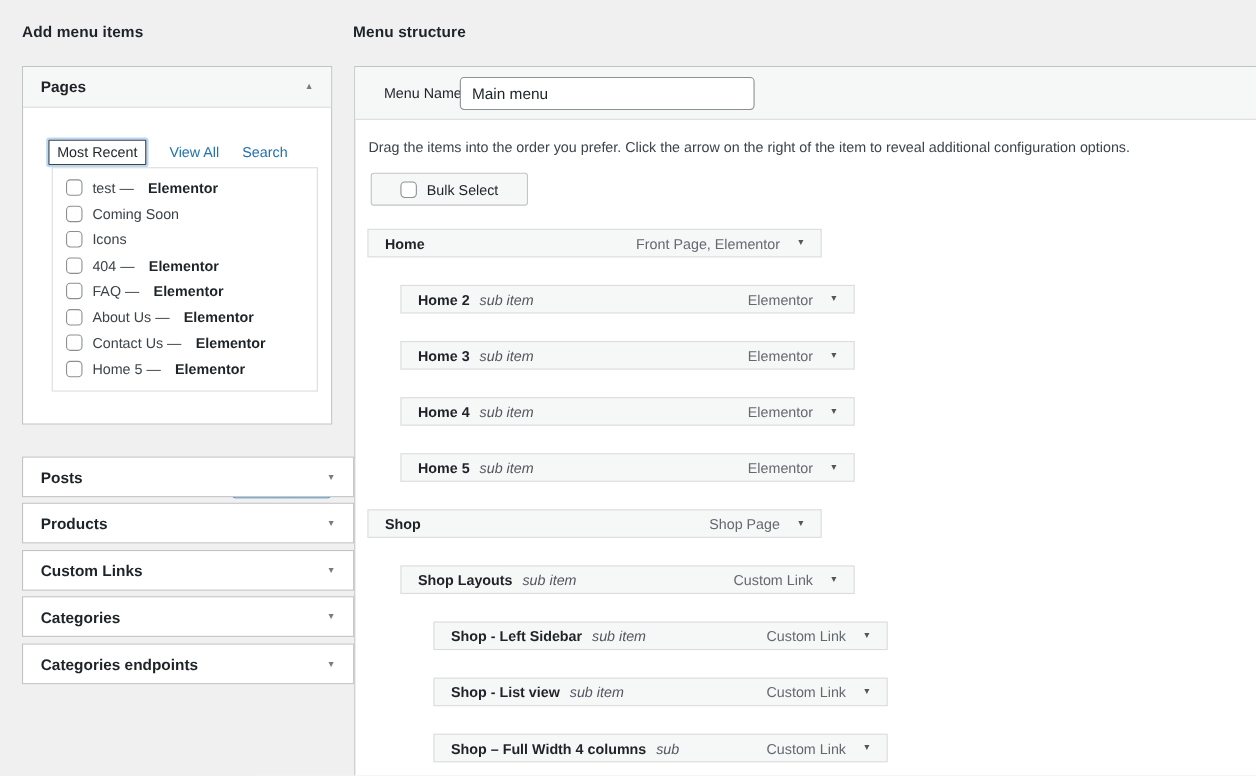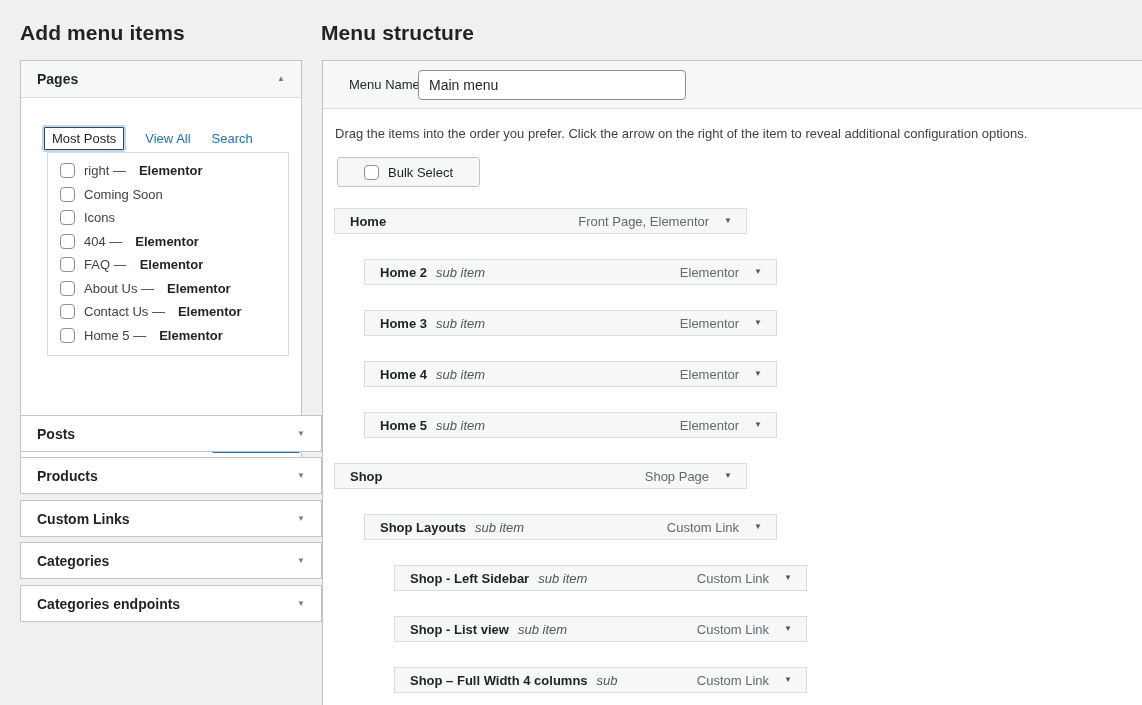--- a/index.html
+++ b/index.html
@@ -1,25 +1,25 @@
 <!DOCTYPE html>
 <html><head>
 <meta charset="utf-8">
 <style>
   * { margin:0; padding:0; box-sizing:border-box; }
   html,body { background:#f0f0f1; }
   body { font-family:"Liberation Sans","DejaVu Sans",sans-serif; color:#3c434a; }
   .screen { position:relative; width:1142px; height:705px; background:#f0f0f1; overflow:hidden; }
 
-  .heading { position:absolute; top:21px; font-size:21px; font-weight:700; color:#1d2327; letter-spacing:.1px; }
+  .heading { position:absolute; top:21px; font-size:14px; font-weight:700; color:#1d2327; letter-spacing:.1px; }
   .heading.left { left:20px; }
   .heading.main { left:321px; }
 
   
-  .pages-box { position:absolute; left:20px; top:60px; width:282px; height:433px; background:#fff; border:1px solid #c3c4c7; }
+  .pages-box { position:absolute; left:20px; top:60px; width:282px; height:326px; background:#fff; border:1px solid #c3c4c7; }
   .acc-header { height:37px; background:#f6f7f7; border-bottom:1px solid #dcdcde; display:flex; align-items:center; justify-content:space-between; padding:0 16px; cursor:pointer; }
   .acc-title { font-size:14px; font-weight:700; color:#1d2327; }
   .acc-arrow { font-size:8px; color:#787c82; line-height:1; }
 
   .tabs { position:absolute; left:23px; top:66px; display:flex; align-items:center; font-size:13px; }
   .tab-current { color:#1d2327; background:#fff; border:1px solid #3c434a; box-shadow:0 0 0 2px #bcd7f0; border-radius:1px; padding:3px 7px; }
   .tab-link { color:#2271b1; text-decoration:none; margin-left:21px; }
 
   .list-box { position:absolute; left:26px; top:91px; width:242px; height:204px; border:1px solid #dcdcde; background:#fff; overflow:hidden; padding-top:6px; }
   .list-item { display:flex; align-items:center; gap:9px; height:23.5px; padding-left:12px; font-size:13px; color:#3c434a; white-space:nowrap; }
@@ -58,29 +58,29 @@
   <div class="heading left">Add menu items</div>
   <div class="heading main">Menu structure</div>
 
   <div class="pages-box">
     <div class="acc-header">
       <span class="acc-title">Pages</span>
       <span class="acc-arrow">▲</span>
     </div>
 
     <div class="tabs">
-      <span class="tab-current">Most Posts</span>
+      <span class="tab-current">Most Recent</span>
       <a class="tab-link" href="#">View All</a>
       <a class="tab-link" href="#">Search</a>
     </div>
 
     <div class="list-box">
       <label class="list-item">
           <span class="cb"></span>
-          <span>right —</span>
+          <span>test —</span>
           <b>Elementor</b>
         </label>
       <label class="list-item">
           <span class="cb"></span>
           <span>Coming Soon</span>
           <b></b>
         </label>
       <label class="list-item">
           <span class="cb"></span>
           <span>Icons</span>

